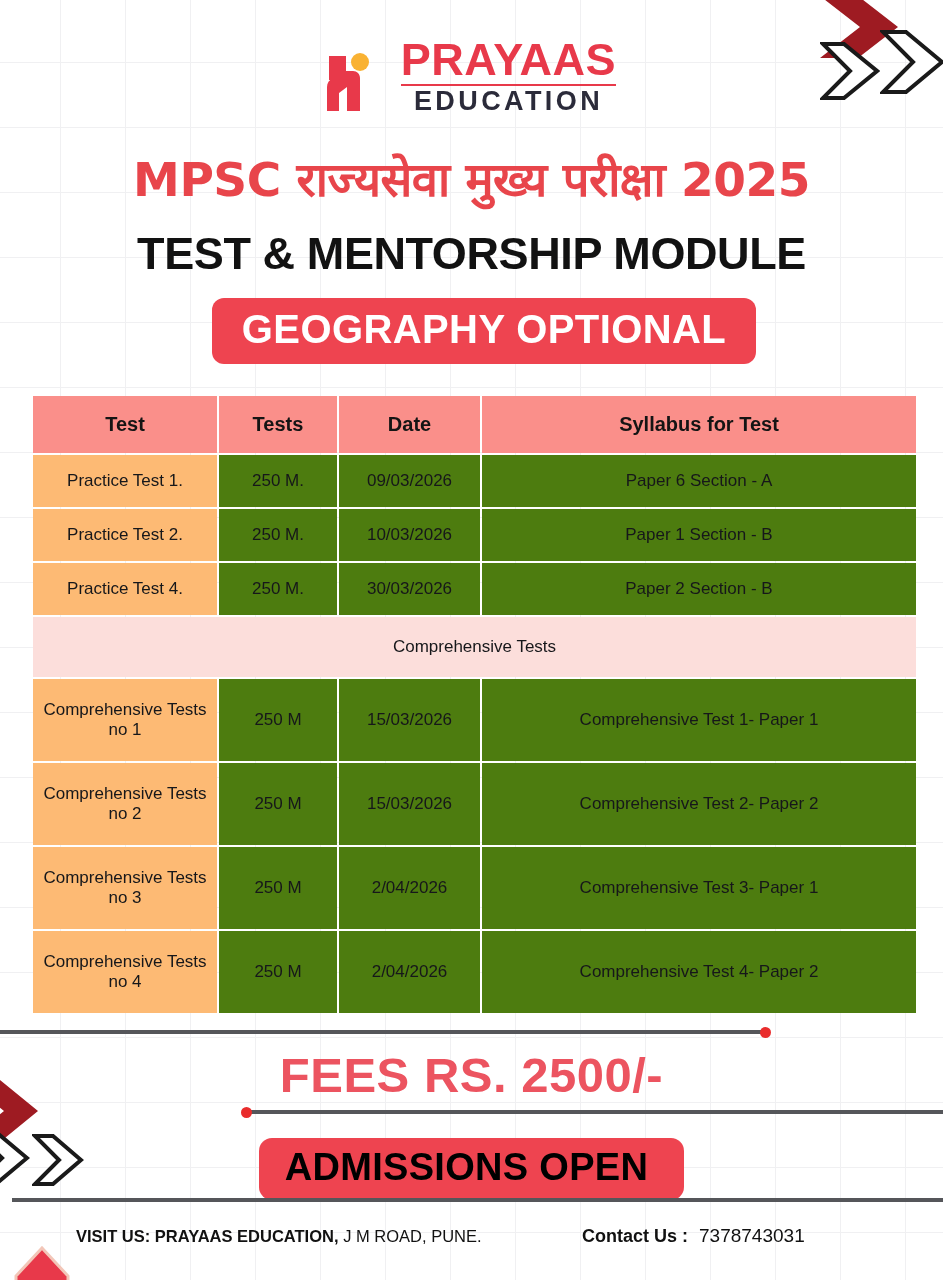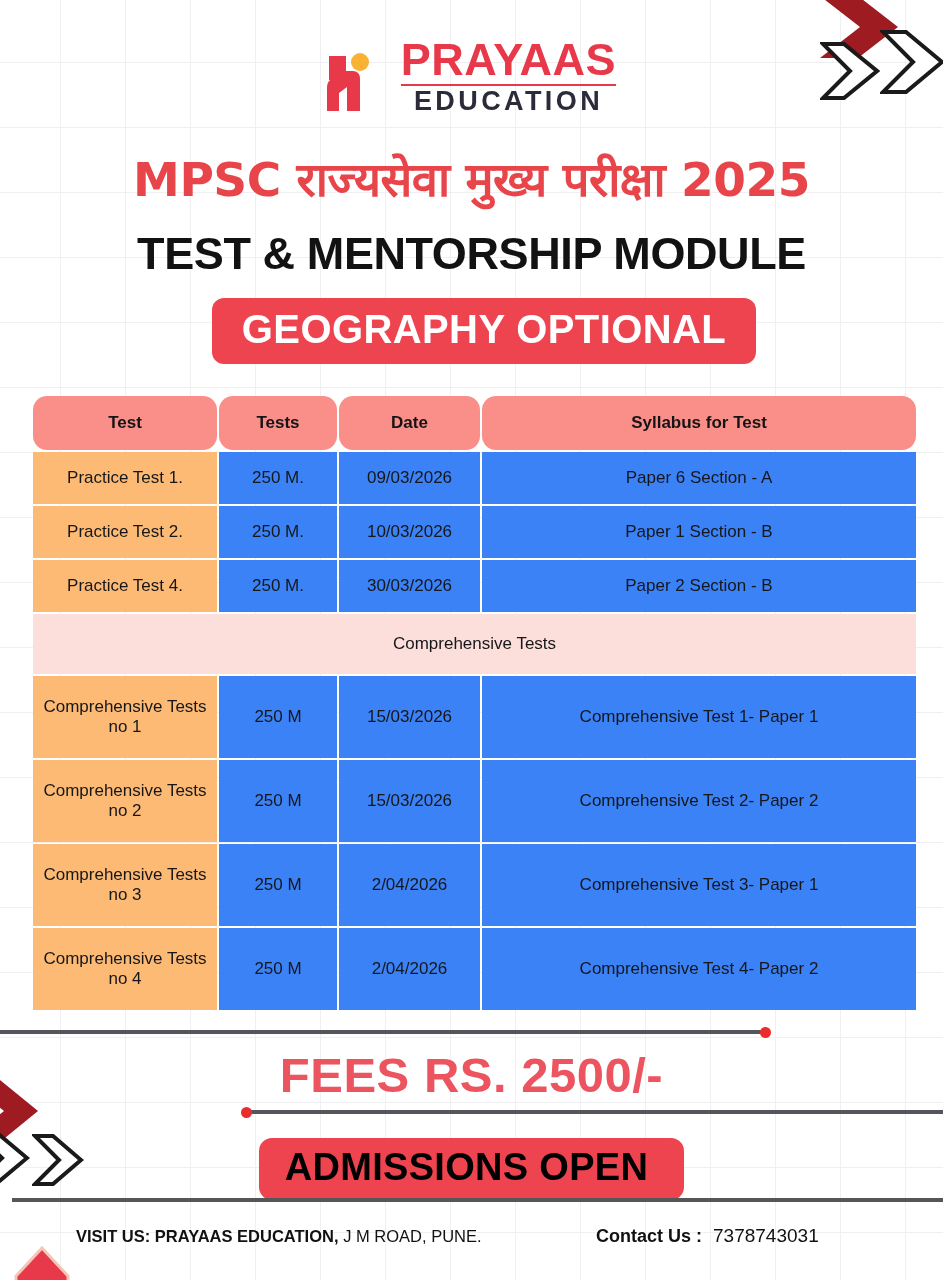--- a/index.html
+++ b/index.html
@@ -131,28 +131,27 @@
     table-layout: fixed;
   }
   #schedule-table col.c1 { width: 184px; }
   #schedule-table col.c2 { width: 118px; }
   #schedule-table col.c3 { width: 141px; }
   #schedule-table col.c4 { width: 434px; }
 
   #schedule-table th {
     background: #FA8F8A;
     color: #141414;
-    font-size: 17px;
+    font-size: 20px;
     font-weight: 700;
     padding: 17px 4px;
     text-align: center;
-    border-radius: 14px;
   }
   #schedule-table td {
-    background: #3b82f6;
+    background: #4d7c0f;
     color: #16171a;
     font-size: 17px;
     font-weight: 400;
     padding: 16px 6px;
     text-align: center;
     vertical-align: middle;
   }
   #schedule-table td.first-col {
     background: #fdba74;
   }
@@ -214,21 +213,21 @@
     left: 76px;
     font-size: 16.5px;
     color: #111;
     white-space: nowrap;
   }
   #visit-us .strong { font-weight: 800; }
   #visit-us .normal { font-weight: 400; }
 
   #contact-block {
     position: absolute;
-    left: 596px;
+    left: 582px;
     font-size: 18px;
     white-space: nowrap;
   }
   #contact-label { font-weight: 800; color: #111; }
   #contact-number { font-weight: 400; color: #111; margin-left: 6px; font-size: 19px; }
 </style>
 </head>
 <body>
 
 <div id="grid-bg"></div>

